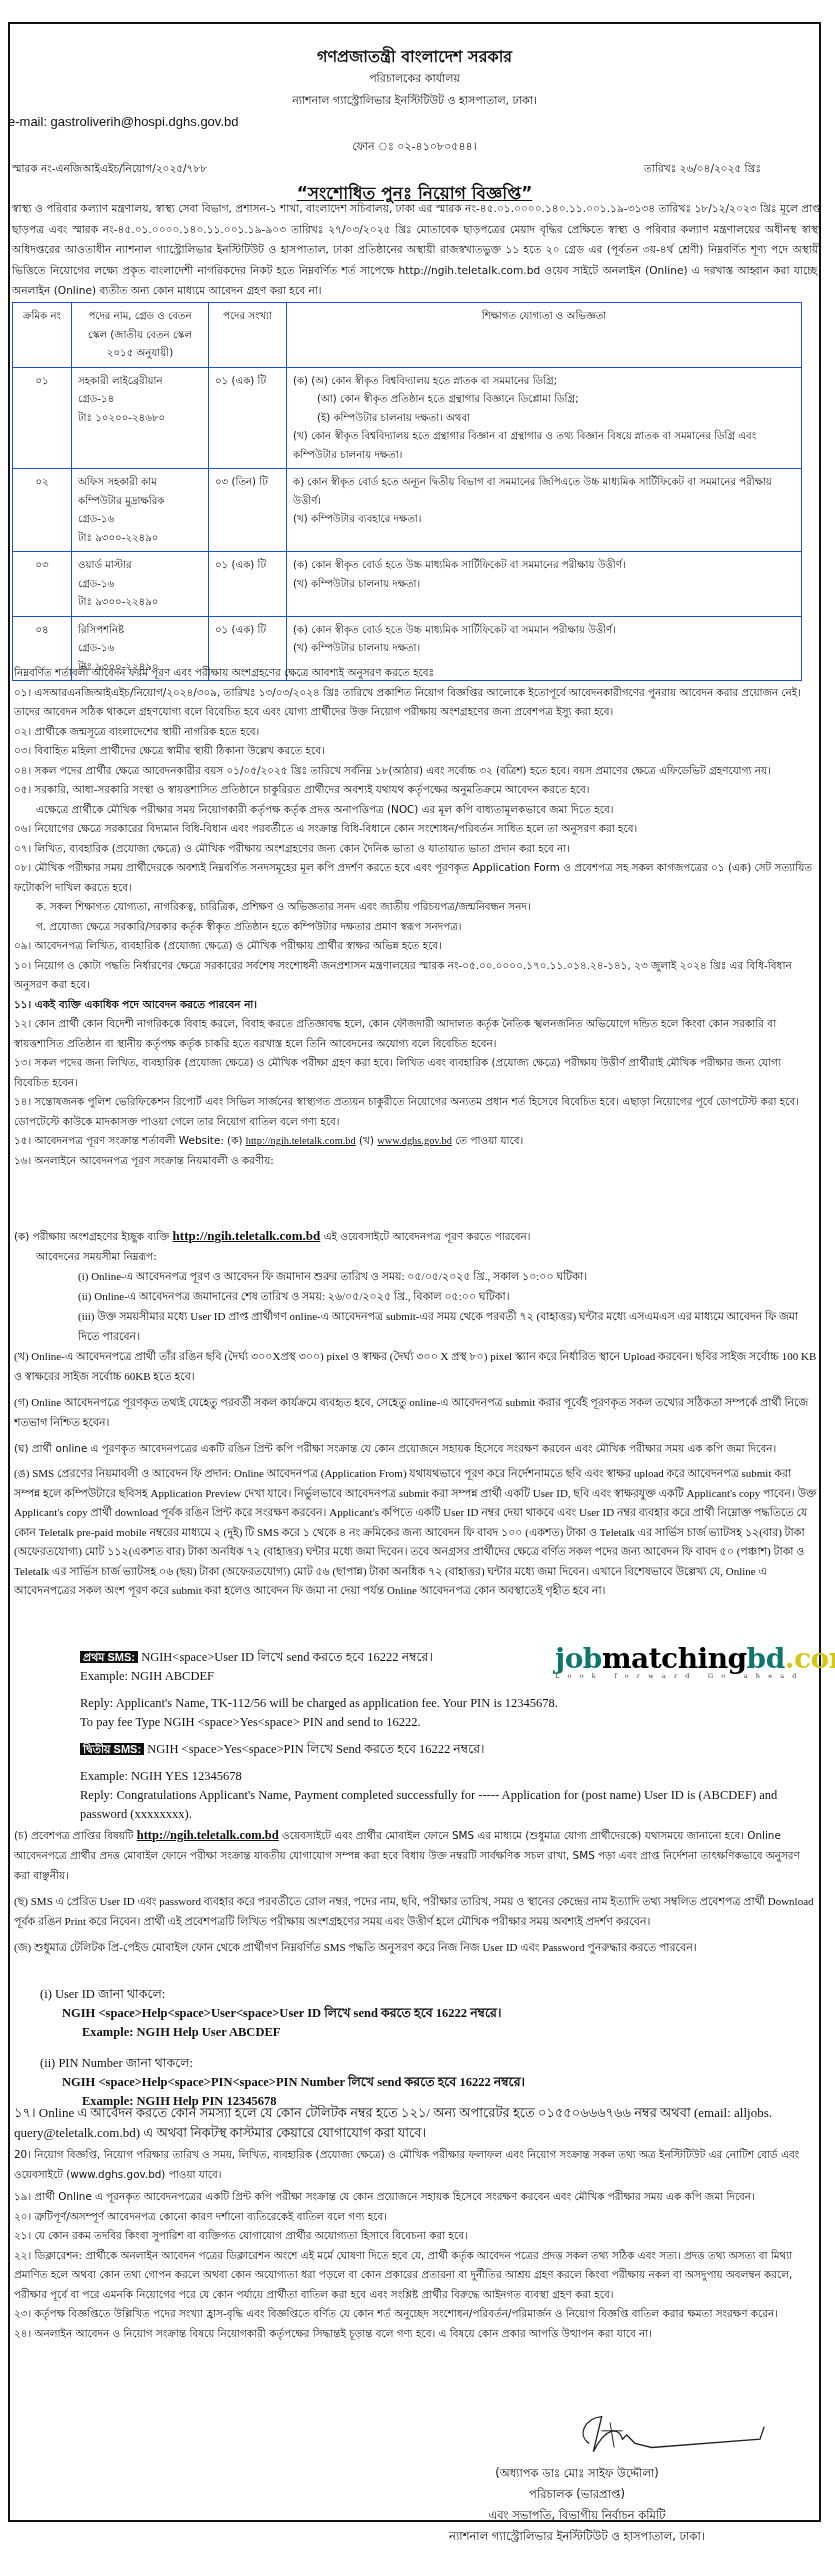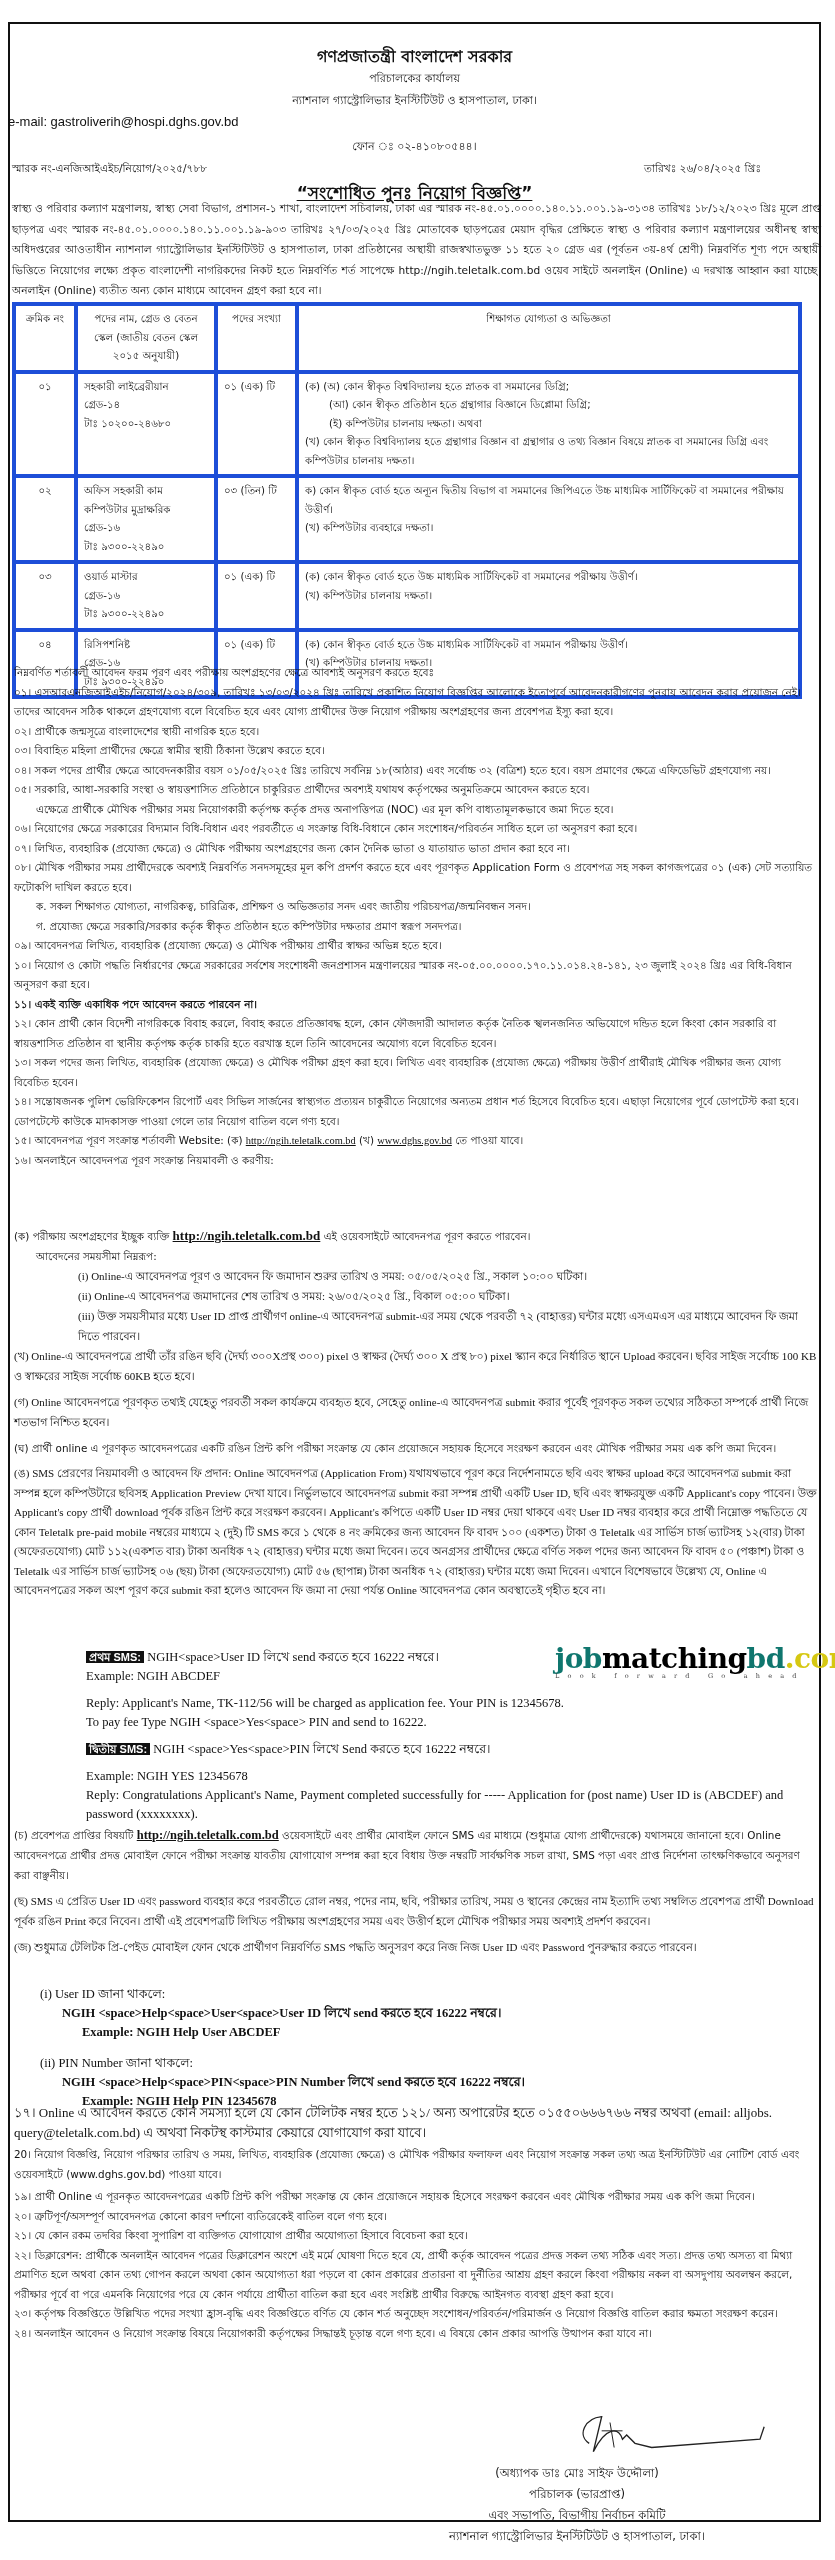--- a/index.html
+++ b/index.html
@@ -13,21 +13,21 @@
   .hdr .inst { position: absolute; left: 0; right: 0; top: 58px; font-size: 11px; text-align:center; }
   .hdr .email { position: absolute; left: 0; right: 0; top: 80px; font-size: 13px; text-align:left; font-family: "Liberation Sans", sans-serif; }
   .hdr .phone { position: absolute; left: 0; right: 0; top: 104px; font-size: 11px; text-align:center; }
   .memo { position: absolute; left: 4px; top: 127px; font-size: 10.5px; }
   .date { position: absolute; right: 60px; top: 127px; font-size: 10.5px; }
   .title { position: absolute; left: 0; right: 0; top: 146px; text-align: center; font-size: 17px; font-weight: bold; }
   .title span { text-decoration: underline; }
   .intro { position: absolute; left: 4px; right: 6px; top: 176px; font-size: 10.6px; line-height: 20.5px; text-align: justify; }
 
   table.posts { position: absolute; left: 12px; top: 302px; width: 790px; border-collapse: collapse; font-size: 10.2px; }
-  table.posts td, table.posts th { border: 4px solid #1d4ed8; vertical-align: top; padding: 4px 6px; line-height: 18.5px; }
+  table.posts td, table.posts th { border: 1px solid #1d4ed8; vertical-align: top; padding: 4px 6px; line-height: 18.5px; }
   table.posts th { font-weight: normal; text-align: center; }
   .c1 { width: 46px; text-align: center; }
   .c2 { width: 124px; }
   .c3 { width: 65px; }
   .qual-sub { padding-left: 24px; display: block; }
   .qual-line { display: block; }
 
   .conds { position: absolute; left: 4px; right: 8px; font-size: 10.4px; line-height: 19.5px; }
   .cond { margin: 0; }
   .indent { padding-left: 22px; }
@@ -168,21 +168,21 @@
   <p class="cond indent">আবেদনের সময়সীমা নিম্নরূপ:</p>
   <p class="cond indent2 serif" style="font-size:11px;">(i) Online-এ আবেদনপত্র পূরণ ও আবেদন ফি জমাদান শুরুর তারিখ ও সময়: ০৫/০৫/২০২৫ খ্রি., সকাল ১০:০০ ঘটিকা।</p>
   <p class="cond indent2 serif" style="font-size:11px;">(ii) Online-এ আবেদনপত্র জমাদানের শেষ তারিখ ও সময়: ২৬/০৫/২০২৫ খ্রি., বিকাল ০৫:০০ ঘটিকা।</p>
   <p class="cond indent2 serif" style="font-size:11px;">(iii) উক্ত সময়সীমার মধ্যে User ID প্রাপ্ত প্রার্থীগণ online-এ আবেদনপত্র submit-এর সময় থেকে পরবর্তী ৭২ (বাহাত্তর) ঘন্টার মধ্যে এসএমএস এর মাধ্যমে আবেদন ফি জমা দিতে পারবেন।</p>
   <p class="cond serif" style="font-size:11px;">(খ) Online-এ আবেদনপত্রে প্রার্থী তাঁর রঙিন ছবি (দৈর্ঘ্য ৩০০Xপ্রস্থ ৩০০) pixel ও স্বাক্ষর (দৈর্ঘ্য ৩০০ X প্রস্থ ৮০) pixel স্ক্যান করে নির্ধারিত স্থানে Upload করবেন। ছবির সাইজ সর্বোচ্চ 100 KB ও স্বাক্ষরের সাইজ সর্বোচ্চ 60KB হতে হবে।</p>
   <p class="cond serif" style="font-size:11px;margin-top:6px;">(গ) Online আবেদনপত্রে পূরণকৃত তথ্যই যেহেতু পরবর্তী সকল কার্যক্রমে ব্যবহৃত হবে, সেহেতু online-এ আবেদনপত্র submit করার পূর্বেই পূরণকৃত সকল তথ্যের সঠিকতা সম্পর্কে প্রার্থী নিজে শতভাগ নিশ্চিত হবেন।</p>
   <p class="cond" style="margin-top:6px;">(ঘ) প্রার্থী online এ পূরণকৃত আবেদনপত্রের একটি রঙিন প্রিন্ট কপি পরীক্ষা সংক্রান্ত যে কোন প্রয়োজনে সহায়ক হিসেবে সংরক্ষণ করবেন এবং মৌখিক পরীক্ষার সময় এক কপি জমা দিবেন।</p>
   <p class="cond serif" style="font-size:11px;margin-top:6px;line-height:19.5px;">(ঙ) SMS প্রেরণের নিয়মাবলী ও আবেদন ফি প্রদান: Online আবেদনপত্র (Application From) যথাযথভাবে পূরণ করে নির্দেশনামতে ছবি এবং স্বাক্ষর upload করে আবেদনপত্র submit করা সম্পন্ন হলে কম্পিউটারে ছবিসহ Application Preview দেখা যাবে। নির্ভুলভাবে আবেদনপত্র submit করা সম্পন্ন প্রার্থী একটি User ID, ছবি এবং স্বাক্ষরযুক্ত একটি Applicant's copy পাবেন। উক্ত Applicant's copy প্রার্থী download পূর্বক রঙিন প্রিন্ট করে সংরক্ষণ করবেন। Applicant's কপিতে একটি User ID নম্বর দেয়া থাকবে এবং User ID নম্বর ব্যবহার করে প্রার্থী নিম্নোক্ত পদ্ধতিতে যে কোন Teletalk pre-paid mobile নম্বরের মাধ্যমে ২ (দুই) টি SMS করে ১ থেকে ৪ নং ক্রমিকের জন্য আবেদন ফি বাবদ ১০০ (একশত) টাকা ও Teletalk এর সার্ভিস চার্জ ভ্যাটসহ ১২(বার) টাকা (অফেরতযোগ্য) মোট ১১২(একশত বার) টাকা অনধিক ৭২ (বাহাত্তর) ঘন্টার মধ্যে জমা দিবেন। তবে অনগ্রসর প্রার্থীদের ক্ষেত্রে বর্ণিত সকল পদের জন্য আবেদন ফি বাবদ ৫০ (পঞ্চাশ) টাকা ও Teletalk এর সার্ভিস চার্জ ভ্যাটসহ ০৬ (ছয়) টাকা (অফেরতযোগ্য) মোট ৫৬ (ছাপান্ন) টাকা অনধিক ৭২ (বাহাত্তর) ঘন্টার মধ্যে জমা দিবেন। এখানে বিশেষভাবে উল্লেখ্য যে, Online এ আবেদনপত্রের সকল অংশ পূরণ করে submit করা হলেও আবেদন ফি জমা না দেয়া পর্যন্ত Online আবেদনপত্র কোন অবস্থাতেই গৃহীত হবে না।</p>
 </div>
 
-<div class="conds serif" style="left:86px;right:16px;top:1648px;font-size:12.5px;line-height:19px;">
+<div class="conds serif" style="left:80px;right:16px;top:1648px;font-size:12.5px;line-height:19px;">
   <p class="cond">
     <span class="sms-tag">প্রথম SMS:</span>
     <span>NGIH&lt;space&gt;User ID লিখে send করতে হবে 16222 নম্বরে।</span>
   </p>
   <p class="cond">Example:   NGIH ABCDEF</p>
   <p class="cond" style="margin-top:8px;">Reply: Applicant's Name, TK-112/56 will be charged as application fee. Your PIN is 12345678.</p>
   <p class="cond">To pay fee Type NGIH &lt;space&gt;Yes&lt;space&gt; PIN and send to 16222.</p>
   <p class="cond" style="margin-top:8px;">
     <span class="sms-tag">দ্বিতীয় SMS:</span>
     <span>NGIH &lt;space&gt;Yes&lt;space&gt;PIN লিখে Send করতে হবে 16222 নম্বরে।</span>

